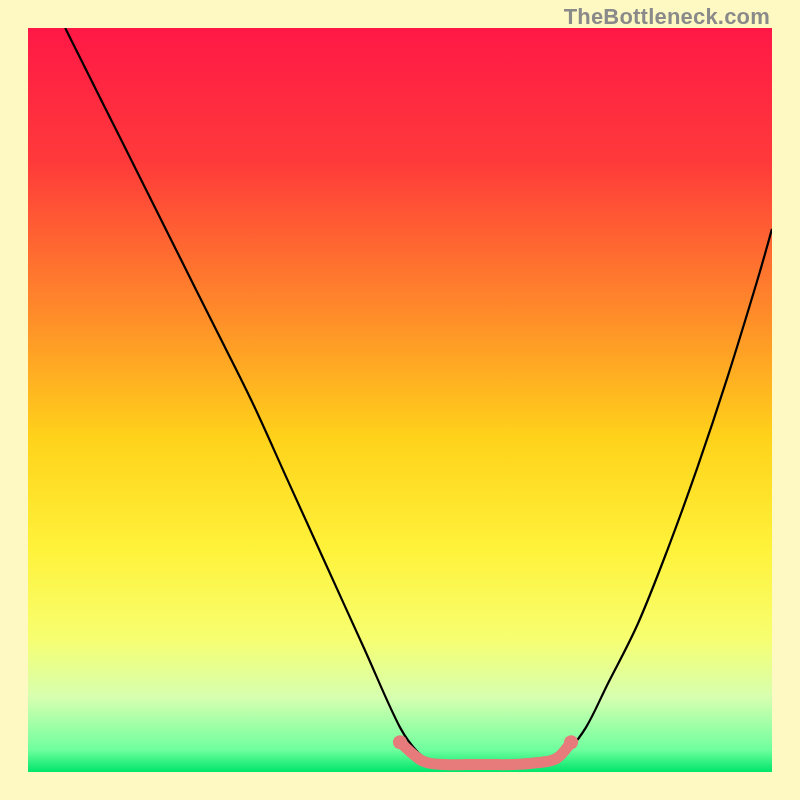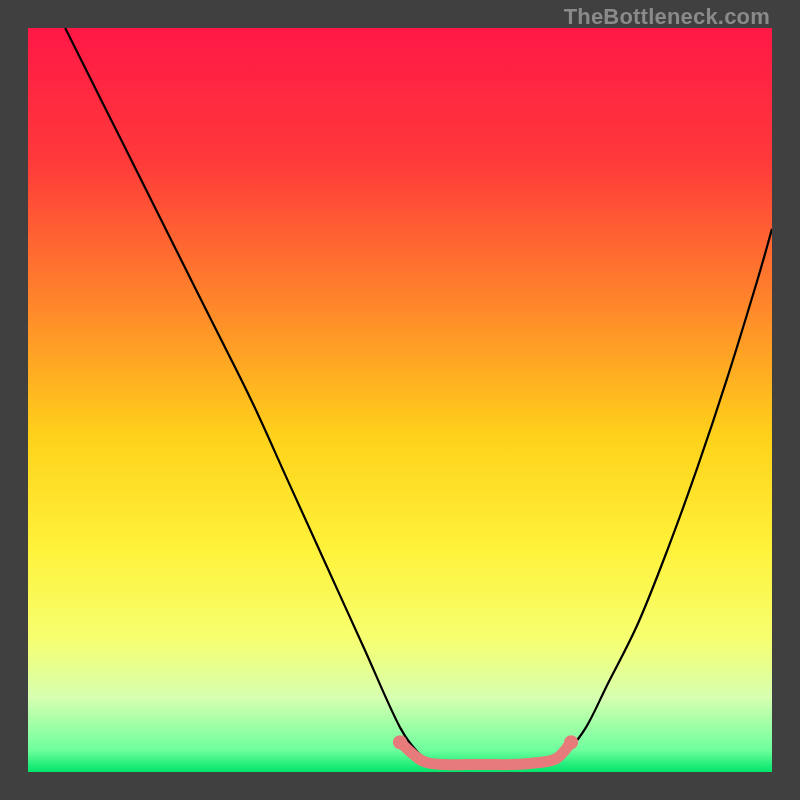--- a/index.html
+++ b/index.html
@@ -9,21 +9,21 @@
     height: 800px;
     background: #000;
     overflow: hidden;
   }
   .frame {
     position: absolute;
     left: 0;
     top: 0;
     width: 800px;
     height: 800px;
-    background: #404040;
+    background: #fef9c3;
   }
   .plot-area {
     position: absolute;
     left: 28px;
     top: 28px;
     width: 744px;
     height: 744px;
     overflow: hidden;
   }
   .watermark {

